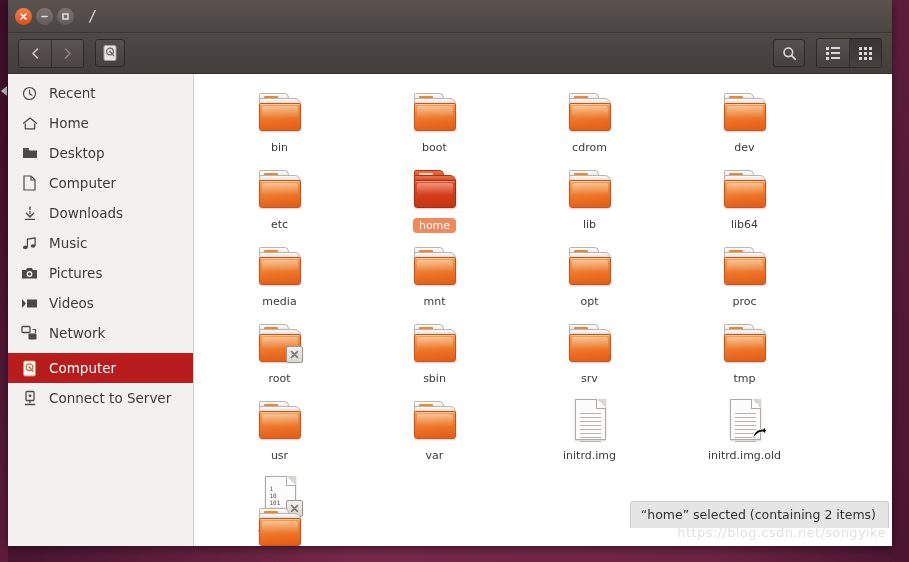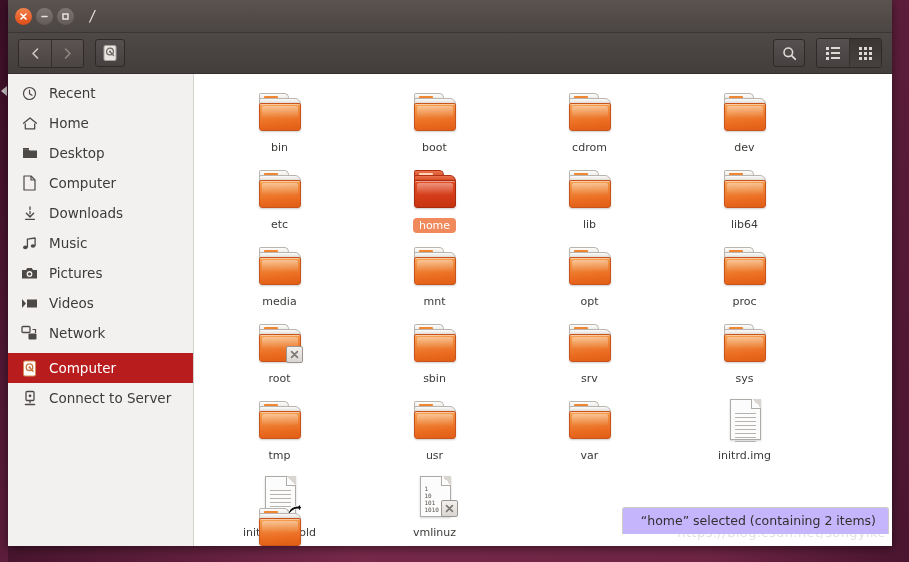--- a/index.html
+++ b/index.html
@@ -208,24 +208,24 @@
 
   
   #partial-row {
     position: absolute; left: 8px; bottom: -30px;
     display: grid; grid-template-columns: repeat(4,155px);
   }
   #partial-row .item { height: 77px; }
 
   
   #statusbar {
-    position: absolute; right: 3px; bottom: 12px;
-    background: #c4b5fd; border: 1px solid #cfcbc7;
+    position: absolute; right: 3px; bottom: 18px;
+    background: #e5e5e5; border: 1px solid #cfcbc7;
     border-bottom: none;
-    padding: 5px 12px 6px 18px;
+    padding: 5px 12px 6px 10px;
     font-size: 12.5px; color: #32302e;
     border-radius: 3px 3px 0 0;
     white-space: nowrap;
   }
   #watermark {
     position: absolute; right: 6px; bottom: 6px;
     font-size: 13px; color: rgba(120,110,110,.22);
     letter-spacing: .4px; pointer-events: none;
   }
 </style>
@@ -606,30 +606,20 @@
               <div class="item-label">srv</div>
             </div>
             <div class="item">
               <div class="icon-wrap">
                 <div class="folder">
                   <div class="back"></div>
                   <div class="lip"></div>
                   <div class="front"></div>
                 </div>
               </div>
-              <div class="item-label">sys</div>
-            </div>
-            <div class="item">
-              <div class="icon-wrap">
-                <div class="folder">
-                  <div class="back"></div>
-                  <div class="lip"></div>
-                  <div class="front"></div>
-                </div>
-              </div>
               <div class="item-label">tmp</div>
             </div>
             <div class="item">
               <div class="icon-wrap">
                 <div class="folder">
                   <div class="back"></div>
                   <div class="lip"></div>
                   <div class="front"></div>
                 </div>
               </div>

